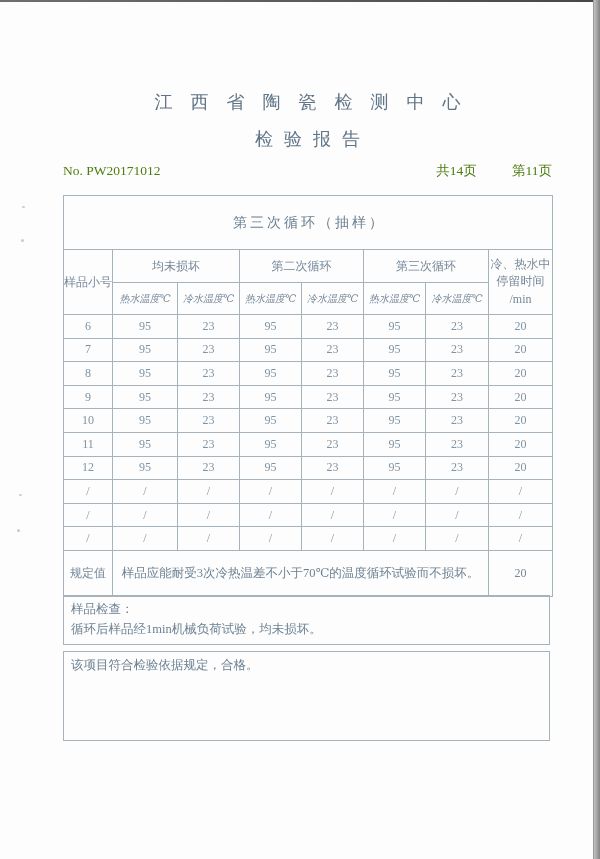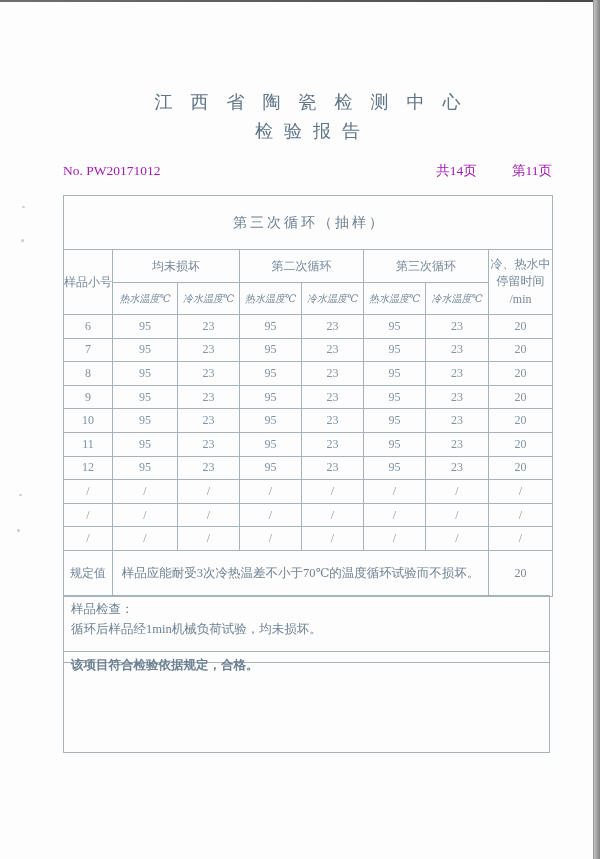--- a/index.html
+++ b/index.html
@@ -39,28 +39,28 @@
   .org1{
     font-size:19px;letter-spacing:2px;text-indent:2px;
     color:#5f7486;white-space:nowrap;
   }
   .org2{
     margin-top:6px;
     font-size:18px;letter-spacing:18px;text-indent:18px;
     color:#5f7486;white-space:nowrap;
   }
   .rtitle{
-    margin-top:5px;
+    margin-top:13px;
     font-size:18px;letter-spacing:11px;text-indent:11px;
     color:#5f7486;white-space:nowrap;
   }
   .meta-row{
     position:absolute;left:63px;top:162px;width:489px;
     display:flex;justify-content:space-between;align-items:baseline;
-    font-size:13.5px;color:#a21caf;
+    font-size:13.5px;color:#4d7c0f;
   }
   .pages span{margin-left:32px;}
 
   table.main{
     position:absolute;left:63px;top:195px;
     width:489px;
     border-collapse:collapse;
     table-layout:fixed;
     font-size:12px;
     color:#74879a;
@@ -87,22 +87,22 @@
   }
   .box{
     position:absolute;left:63px;width:487px;
     border:1px solid #a6b3bd;
     background:transparent;
     font-size:12.5px;color:#6d8192;
     line-height:1.6;
     padding:3px 0 0 7px;
     box-sizing:border-box;
   }
-  .inspection-box{top:595px;height:68px;}
-  .conclusion-box{top:651px;height:102px;font-weight:bold;}
+  .inspection-box{top:595px;height:50px;}
+  .conclusion-box{top:651px;height:90px;}
 </style>
 </head>
 <body>
 
 <div class="page">
   <div class="top-edge"></div>
   <div class="right-edge"></div>
   <div class="speck sp1"></div>
   <div class="speck sp2"></div>
   <div class="speck sp3"></div>

